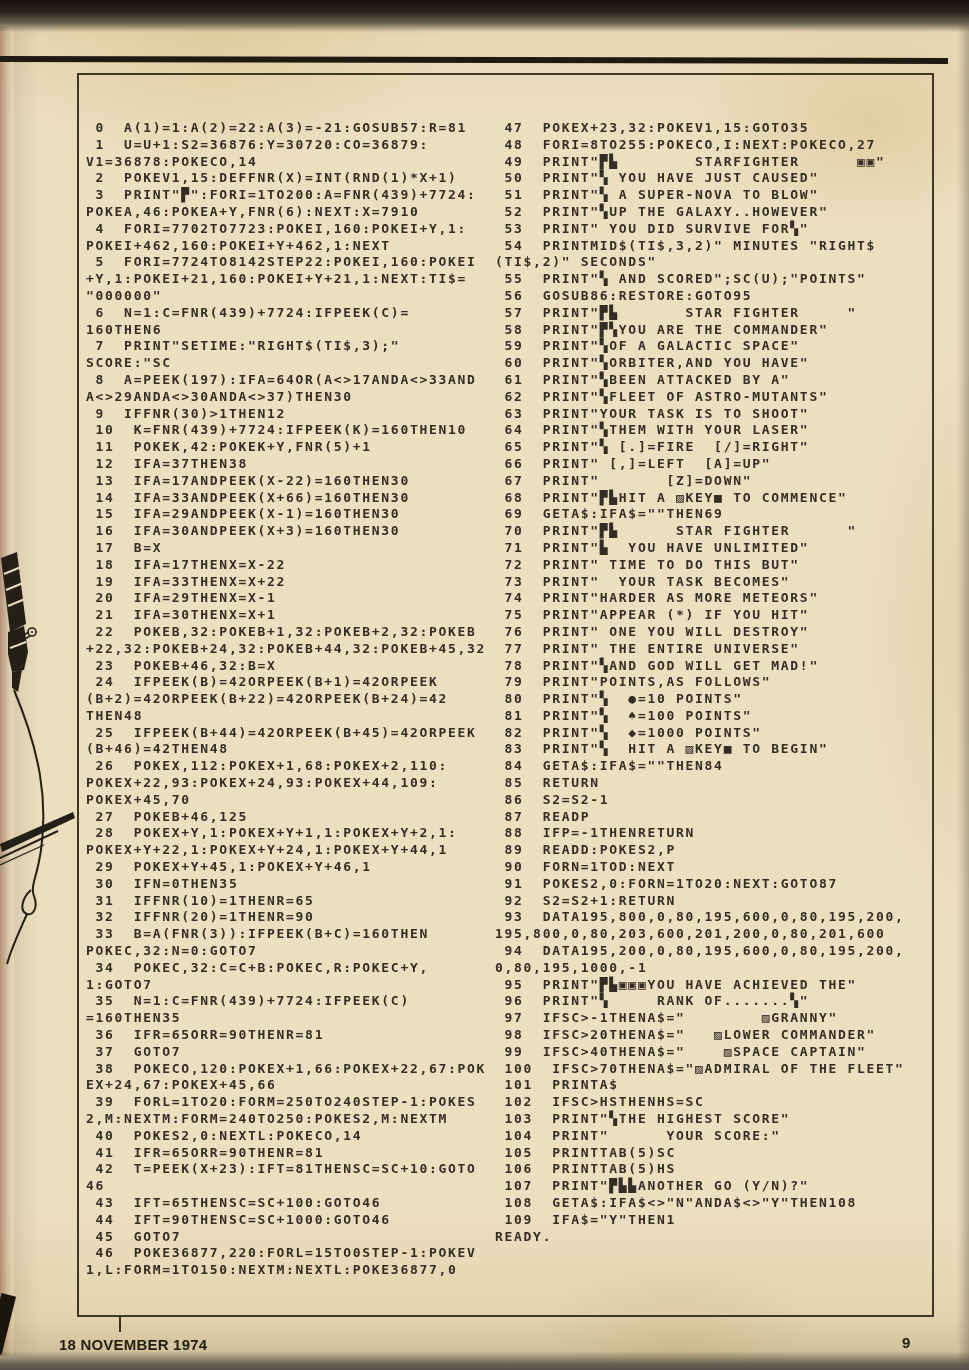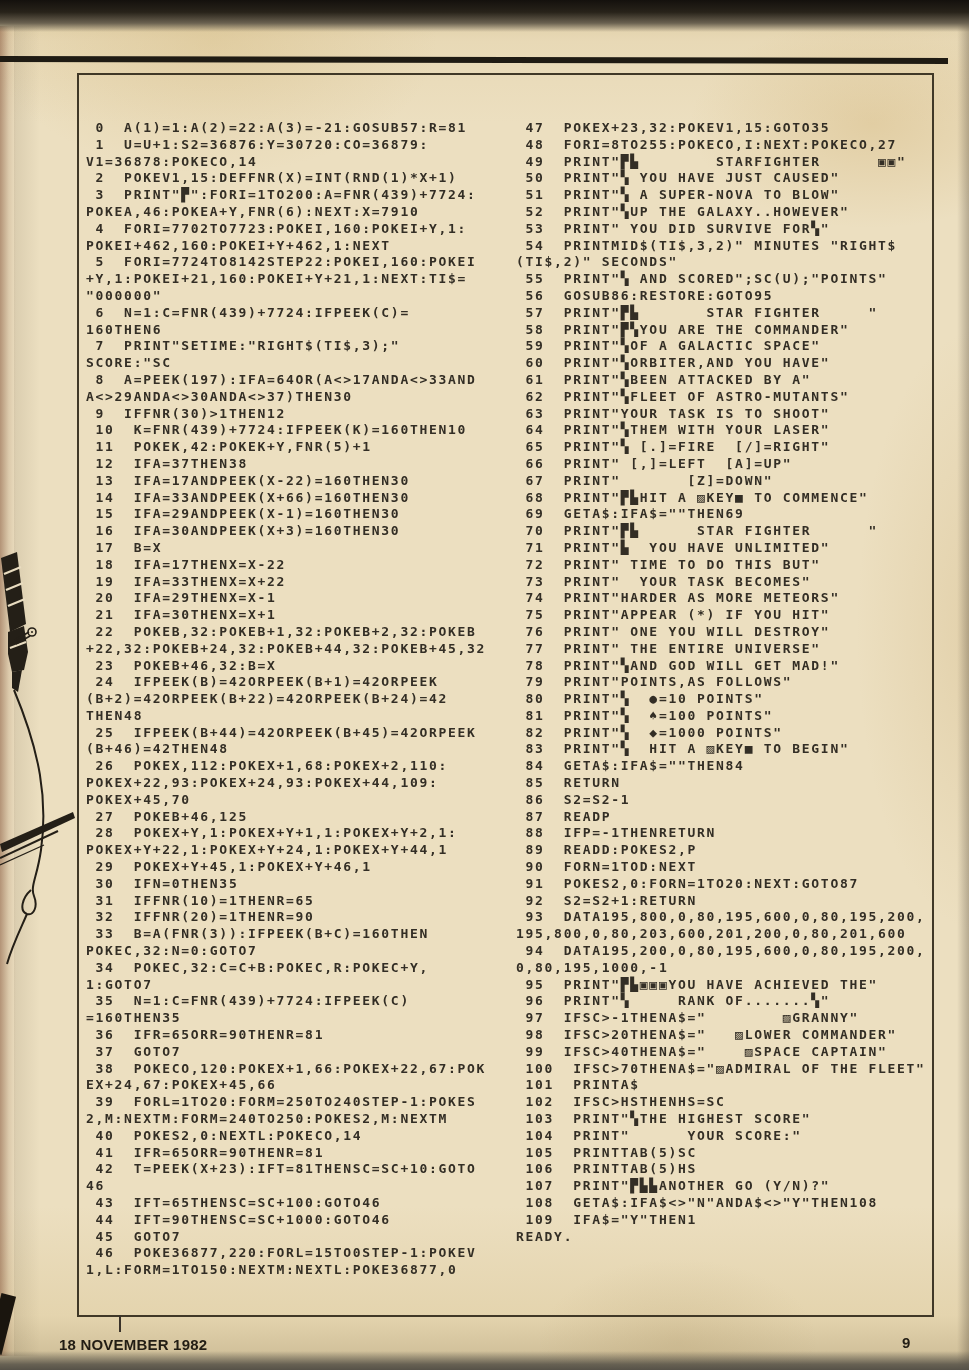--- a/index.html
+++ b/index.html
@@ -45,21 +45,21 @@
   .box-tick{
     position:absolute;left:119px;top:1315px;width:2px;height:17px;background:#3a332a;
   }
   .col{
     position:absolute;margin:0;
     font-family:"DejaVu Sans Mono","DejaVu Sans",monospace;
     font-size:13px;line-height:16.8px;letter-spacing:1.7px;
     font-weight:bold;color:#332e25;white-space:pre;
   }
   .col-left{left:86px;top:120px;}
-  .col-right{left:516px;top:120px;}
+  .col-right{left:495px;top:120px;}
   .illus{position:absolute;left:0;top:552px;}
   .corner-mark{
     position:absolute;left:-6px;top:1294px;width:15px;height:60px;
     background:#1a150e;transform:rotate(14deg);
   }
   .footer-date{
     position:absolute;left:59px;top:1336px;
     font-weight:bold;font-size:15px;color:#221d14;letter-spacing:.2px;
   }
   .footer-page{
@@ -242,19 +242,19 @@
     <path d="M 14,138 C 40,200 48,248 41,298 C 37,326 30,334 34,344 C 38,354 34,364 27,362 C 19,359 22,346 31,338" fill="none" stroke="#241f17" stroke-width="2"></path>
     <path d="M 27,362 C 20,378 12,394 7,412" fill="none" stroke="#241f17" stroke-width="2"></path>
 
     <polygon points="0,292 73,260 75,266 2,300" fill="#241f17"></polygon>
     <path d="M 0,306 L 58,279" stroke="#241f17" stroke-width="2" fill="none"></path>
     <path d="M 0,313 L 44,293" stroke="#241f17" stroke-width="1.2" fill="none"></path>
   </svg>
 
   <div class="corner-mark"></div>
 
-  <div class="footer-date">18 NOVEMBER 1982</div>
+  <div class="footer-date">18 NOVEMBER 1974</div>
 
   <div class="footer-page">9</div>
 
   <div class="scan-top"></div>
   <div class="scan-bottom"></div>
 </div>
 
 </body></html>

